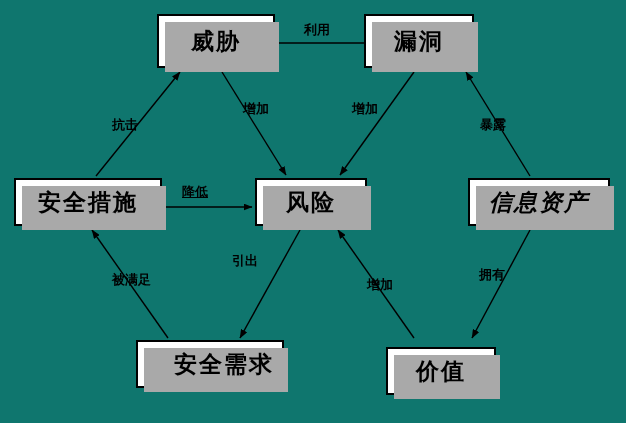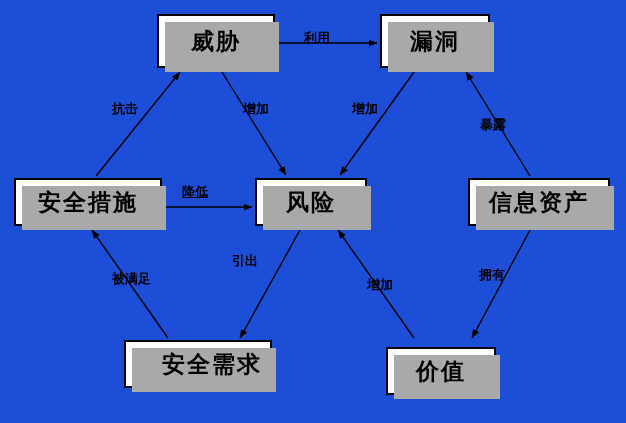--- a/index.html
+++ b/index.html
@@ -7,21 +7,21 @@
     padding: 0;
     background: #ffffff;
   }
   body {
     font-family: "DejaVu Sans", "Liberation Sans", sans-serif;
   }
   #diagram-root {
     position: relative;
     width: 626px;
     height: 423px;
-    background: #1d4ed8;
+    background: #0f766e;
     overflow: hidden;
   }
   #edge-layer {
     position: absolute;
     left: 0;
     top: 0;
     width: 626px;
     height: 423px;
   }
   .node {
@@ -86,43 +86,43 @@
         <line x1="168" y1="338" x2="92" y2="230" stroke="#000000" stroke-width="1.4" marker-end="url(#arrowhead)"></line>
         <line x1="300" y1="230" x2="240" y2="338" stroke="#000000" stroke-width="1.4" marker-end="url(#arrowhead)"></line>
         <line x1="414" y1="338" x2="338" y2="230" stroke="#000000" stroke-width="1.4" marker-end="url(#arrowhead)"></line>
         <line x1="530" y1="230" x2="472" y2="338" stroke="#000000" stroke-width="1.4" marker-end="url(#arrowhead)"></line>
       </g>
   </svg>
 
   <div class="node" style="left: 157px; top: 14px; width: 118px; height: 54px;">
     <span class="node-label">威胁</span>
   </div>
-  <div class="node" style="left: 380px; top: 14px; width: 110px; height: 54px; align-items: center;">
+  <div class="node" style="left: 364px; top: 14px; width: 110px; height: 54px; align-items: center;">
     <span class="node-label">漏洞</span>
   </div>
   <div class="node" style="left: 14px; top: 178px; width: 148px; height: 48px;">
     <span class="node-label">安全措施</span>
   </div>
   <div class="node" style="left: 255px; top: 178px; width: 112px; height: 48px;">
     <span class="node-label">风险</span>
   </div>
-  <div class="node" style="left: 468px; top: 178px; width: 142px; height: 48px;">
+  <div class="node" style="left: 468px; top: 178px; width: 142px; height: 48px; font-style: italic;">
     <span class="node-label">信息资产</span>
   </div>
-  <div class="node" style="left: 124px; top: 340px; width: 148px; height: 48px; padding-left: 28px;">
+  <div class="node" style="left: 136px; top: 340px; width: 148px; height: 48px; padding-left: 28px;">
     <span class="node-label">安全需求</span>
   </div>
   <div class="node" style="left: 386px; top: 340px; width: 110px; height: 48px; margin-top: 7px;">
     <span class="node-label">价值</span>
   </div>
 
-  <span class="edge-label" style="left: 304px; top: 23px; margin-top: 8px;">利用</span>
-  <span class="edge-label" style="left: 112px; top: 102px;">抗击</span>
+  <span class="edge-label" style="left: 304px; top: 23px;">利用</span>
+  <span class="edge-label" style="left: 112px; top: 118px;">抗击</span>
   <span class="edge-label" style="left: 243px; top: 102px;">增加</span>
   <span class="edge-label" style="left: 352px; top: 102px;">增加</span>
   <span class="edge-label" style="left: 480px; top: 118px;">暴露</span>
   <span class="edge-label" style="left: 182px; top: 185px; text-decoration: underline;">降低</span>
-  <span class="edge-label" style="left: 112px; top: 273px; font-family: Liberation Mono, monospace;">被满足</span>
+  <span class="edge-label" style="left: 112px; top: 273px;">被满足</span>
   <span class="edge-label" style="left: 232px; top: 254px;">引出</span>
   <span class="edge-label" style="left: 367px; top: 278px;">增加</span>
   <span class="edge-label" style="left: 479px; top: 268px;">拥有</span>
 
 </div>
 
 </body></html>

